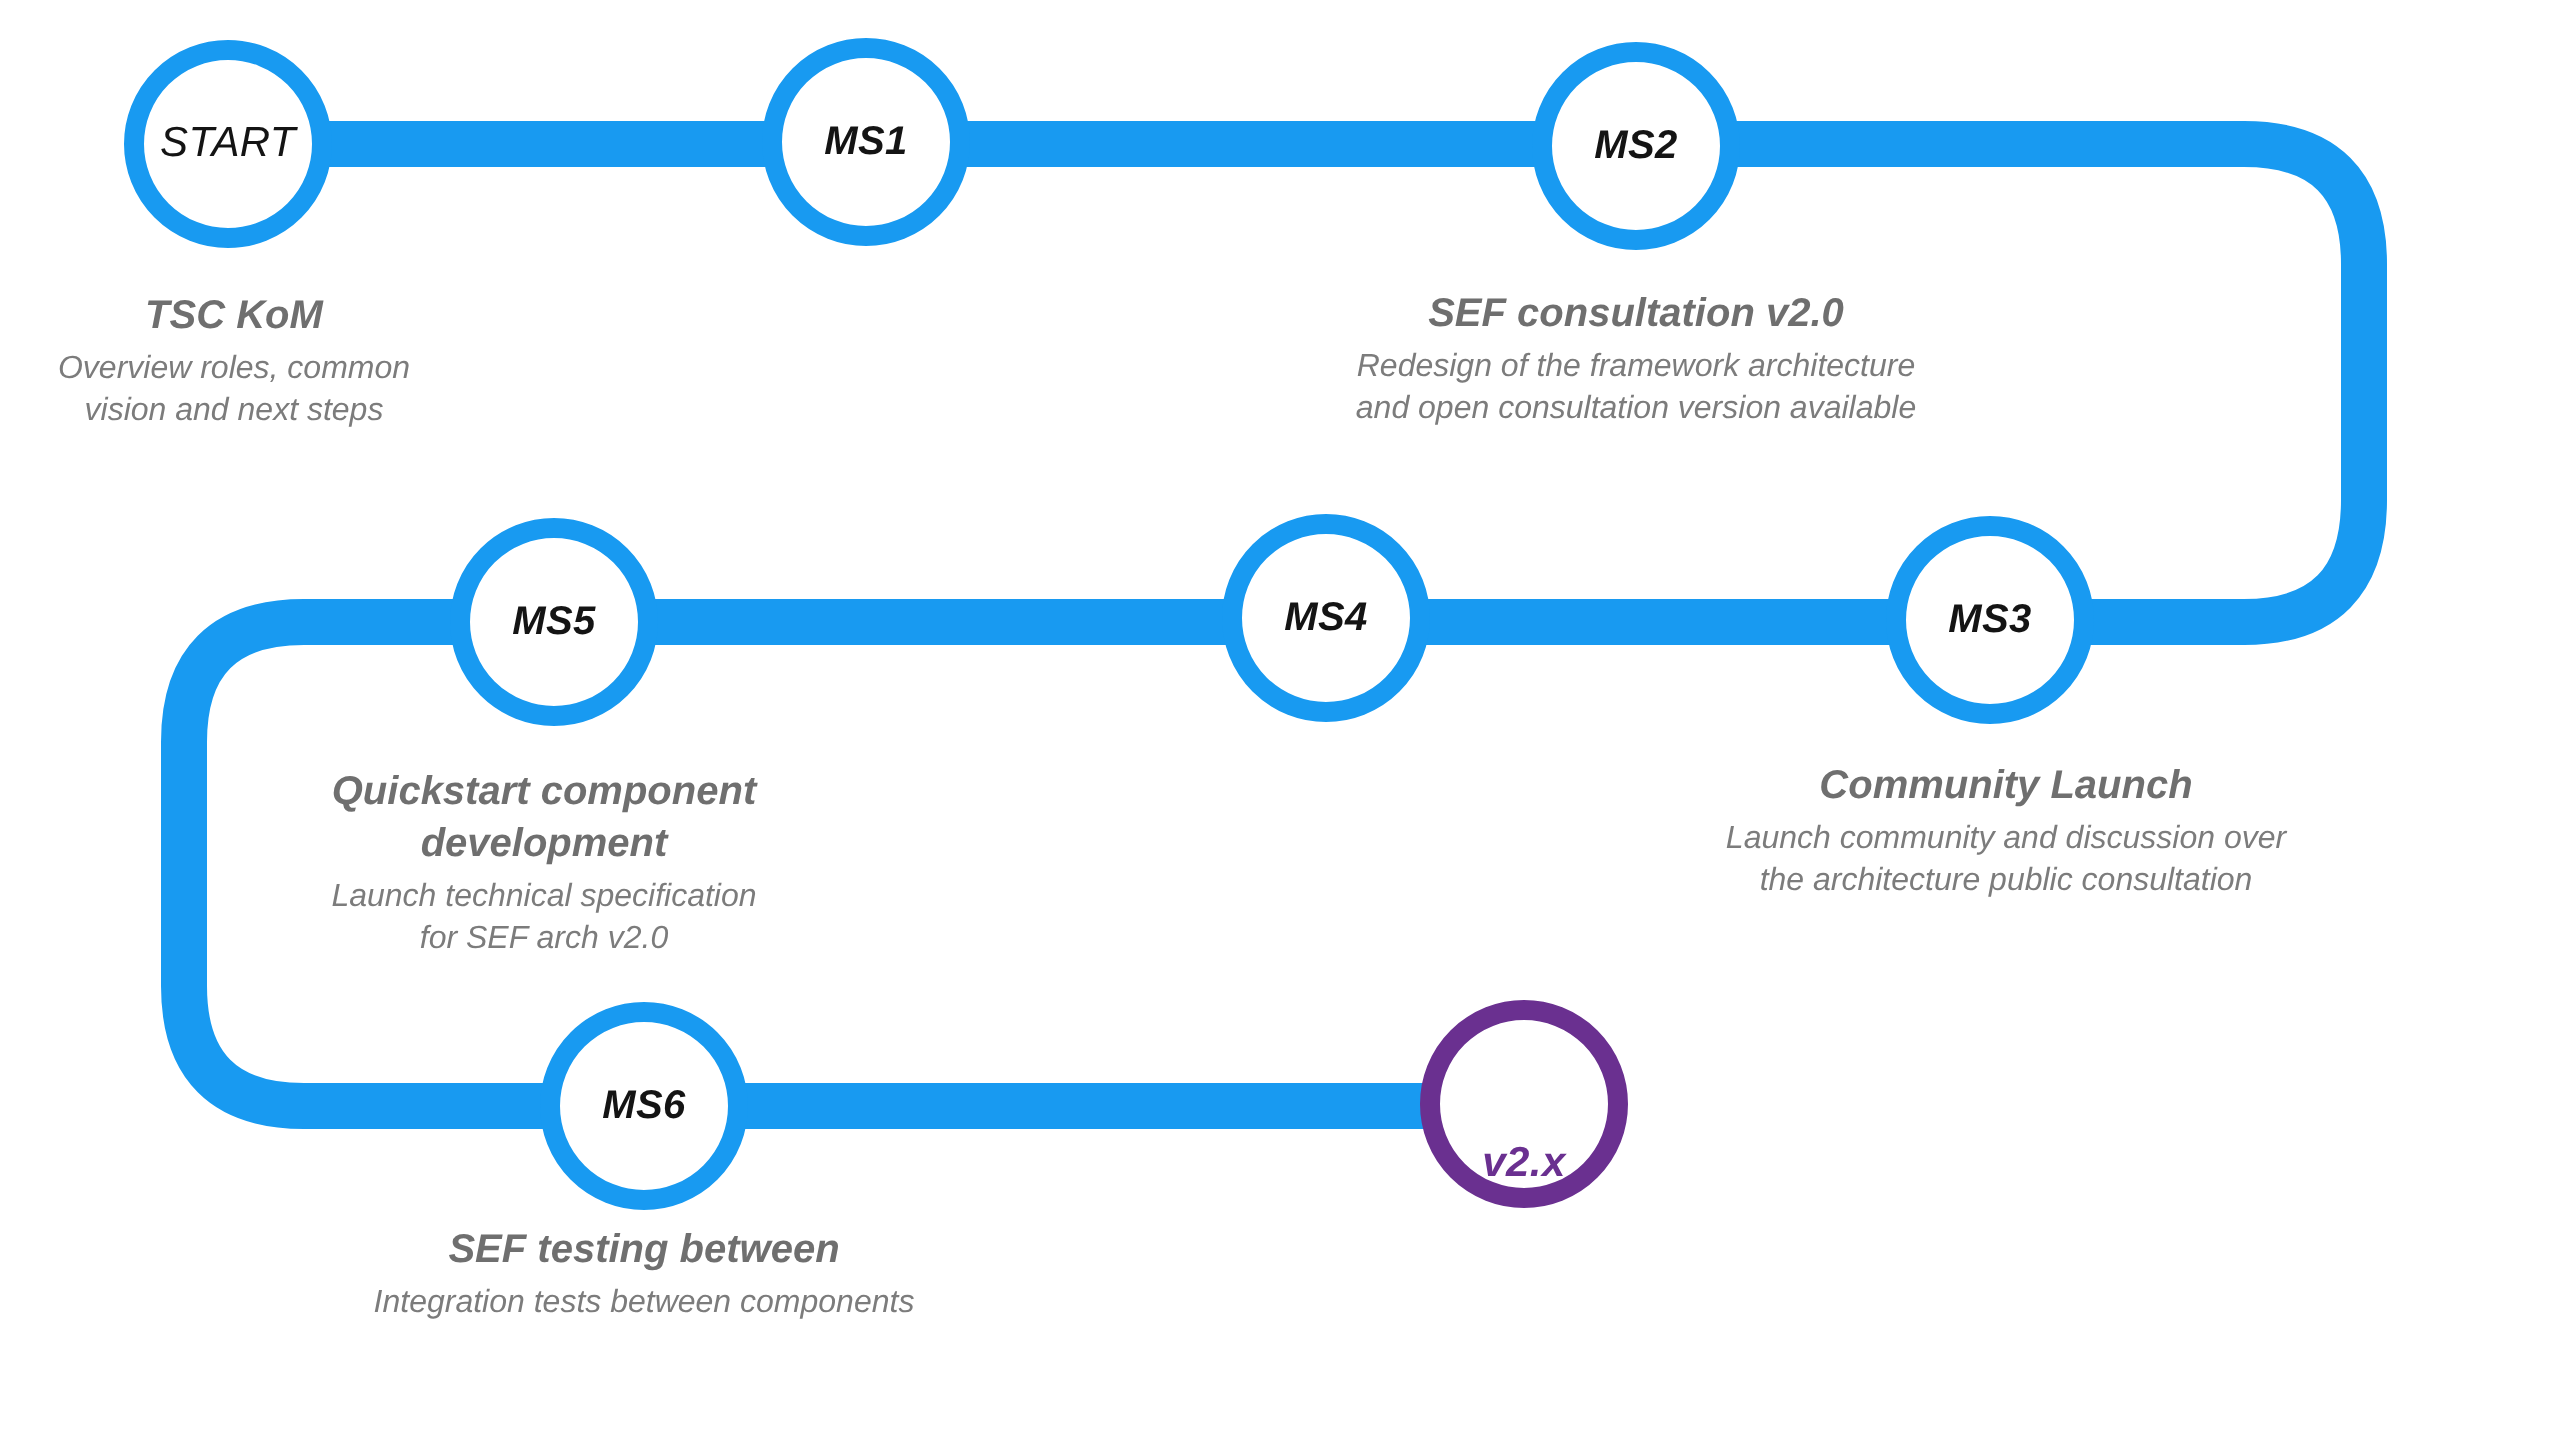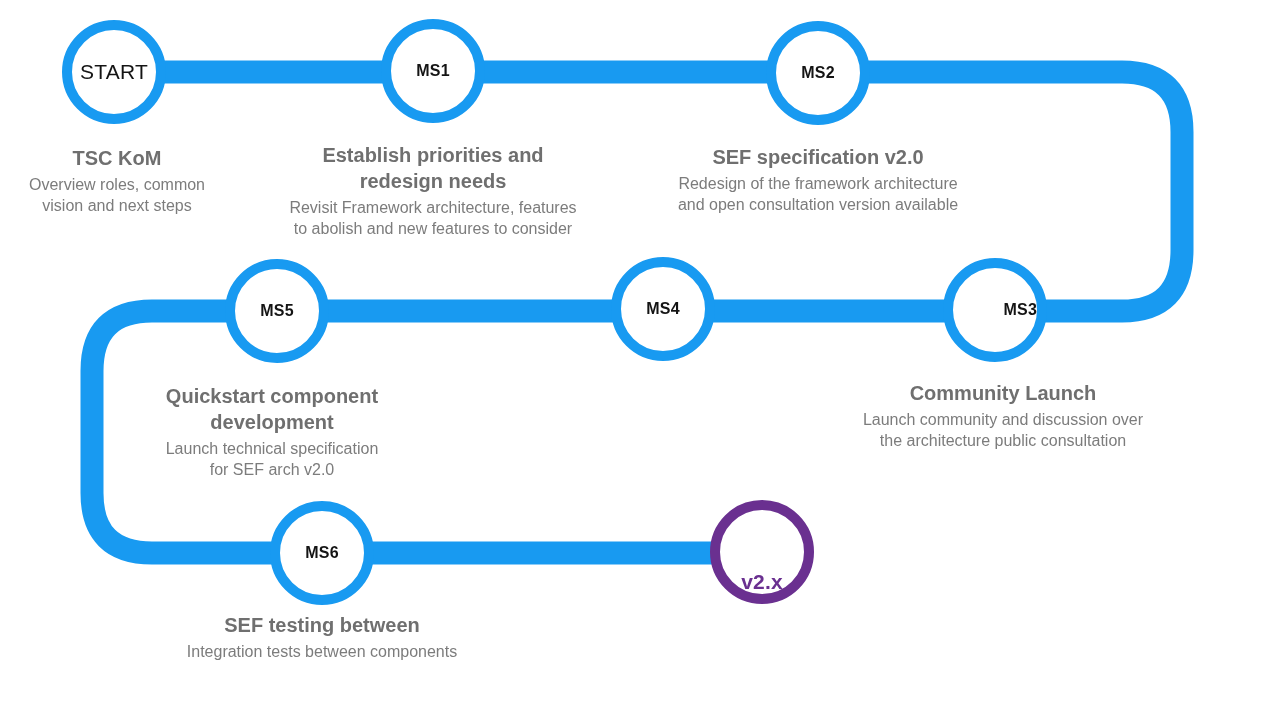--- a/index.html
+++ b/index.html
@@ -9,38 +9,39 @@
     --desc-gray:#7C7C7C;
     --label-black:#141414;
   }
   html,body{margin:0;padding:0;background:#ffffff;}
   body{font-family:"Liberation Sans", sans-serif;}
   .canvas{
     position:relative;
     width:1232px;height:720px;
     background:#ffffff;
     overflow:hidden;
+    font-style:italic;
   }
   .route-svg{position:absolute;left:0;top:0;}
   .route{
     fill:none;
     stroke:var(--line);
     stroke-width:23;
   }
   .node{
     position:absolute;
     width:104px;height:104px;
     box-sizing:border-box;
     border:10px solid var(--line);
     border-radius:50%;
     background:#ffffff;
     display:flex;align-items:center;justify-content:center;
   }
   .node .label{
-    font-size:16px;
+    font-size:20px;
     font-weight:700;
     color:var(--label-black);
     letter-spacing:.2px;
   }
   .node.start .label{font-weight:400;font-size:21px;}
   .node.final{border-color:var(--purple);}
   .node.final .label{color:var(--purple);font-size:21px;}
   .caption{
     position:absolute;
     text-align:center;
@@ -76,21 +77,21 @@
   </div>
 
   <div class="node" style="left:381px;top:19px;">
     <span class="label">MS1</span>
   </div>
 
   <div class="node" style="left:766px;top:21px;text-align:center;">
     <span class="label">MS2</span>
   </div>
 
-  <div class="node" style="left:943px;top:258px;justify-content:flex-end;">
+  <div class="node" style="left:943px;top:258px;">
     <span class="label">MS3</span>
   </div>
 
   <div class="node" style="left:611px;top:257px;text-align:center;">
     <span class="label">MS4</span>
   </div>
 
   <div class="node" style="left:225px;top:259px;">
     <span class="label">MS5</span>
   </div>
@@ -102,29 +103,23 @@
   <div class="node final" style="left:710px;top:500px;align-items:flex-end;">
     <span class="label">v2.x</span>
   </div>
 
   <div class="caption" style="left:2px;top:145px;width:230px;text-align:center;">
     <p class="title">TSC KoM</p>
     <p class="desc">Overview roles, common
 vision and next steps</p>
   </div>
 
-  <div class="caption" style="left:263px;top:142px;width:340px;">
-    <p class="title">Establish priorities and
-redesign needs</p>
-    <p class="desc">Revisit Framework architecture, features
-to abolish and new features to consider</p>
-  </div>
 
   <div class="caption" style="left:648px;top:144px;width:340px;">
-    <p class="title">SEF specification v2.0</p>
+    <p class="title">SEF consultation v2.0</p>
     <p class="desc">Redesign of the framework architecture
 and open consultation version available</p>
   </div>
 
   <div class="caption" style="left:833px;top:380px;width:340px;">
     <p class="title">Community Launch</p>
     <p class="desc">Launch community and discussion over
 the architecture public consultation</p>
   </div>
 

